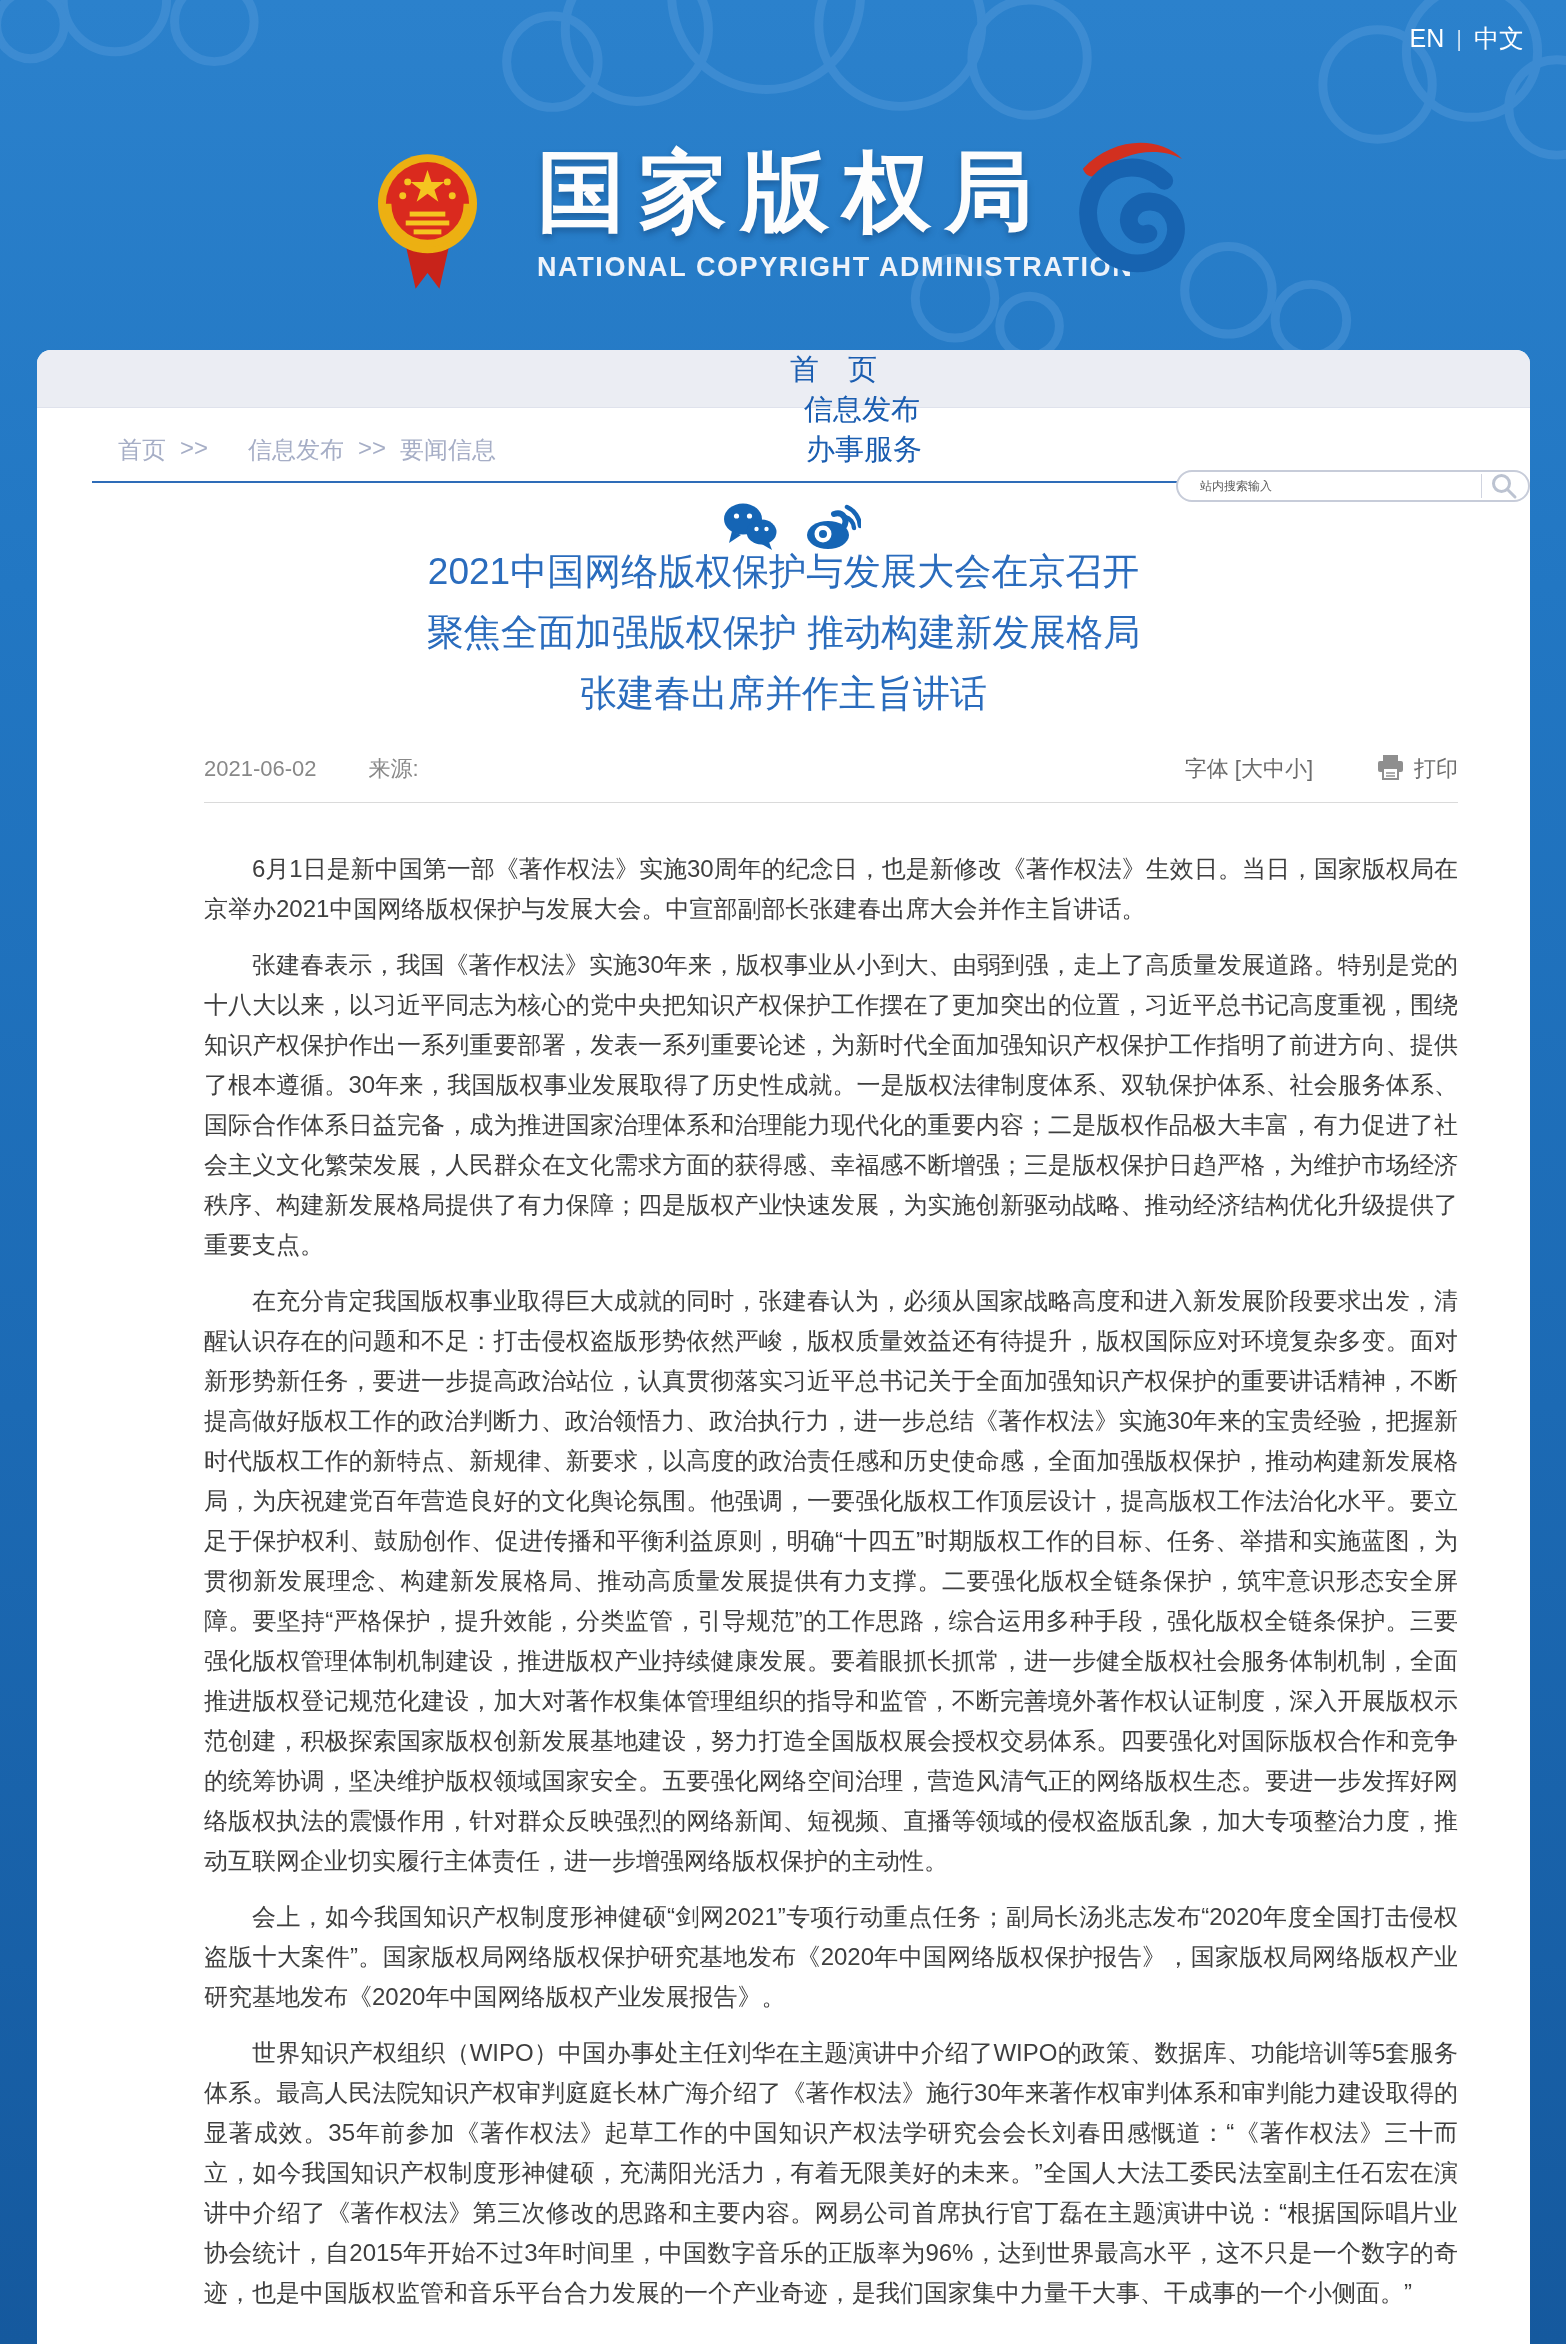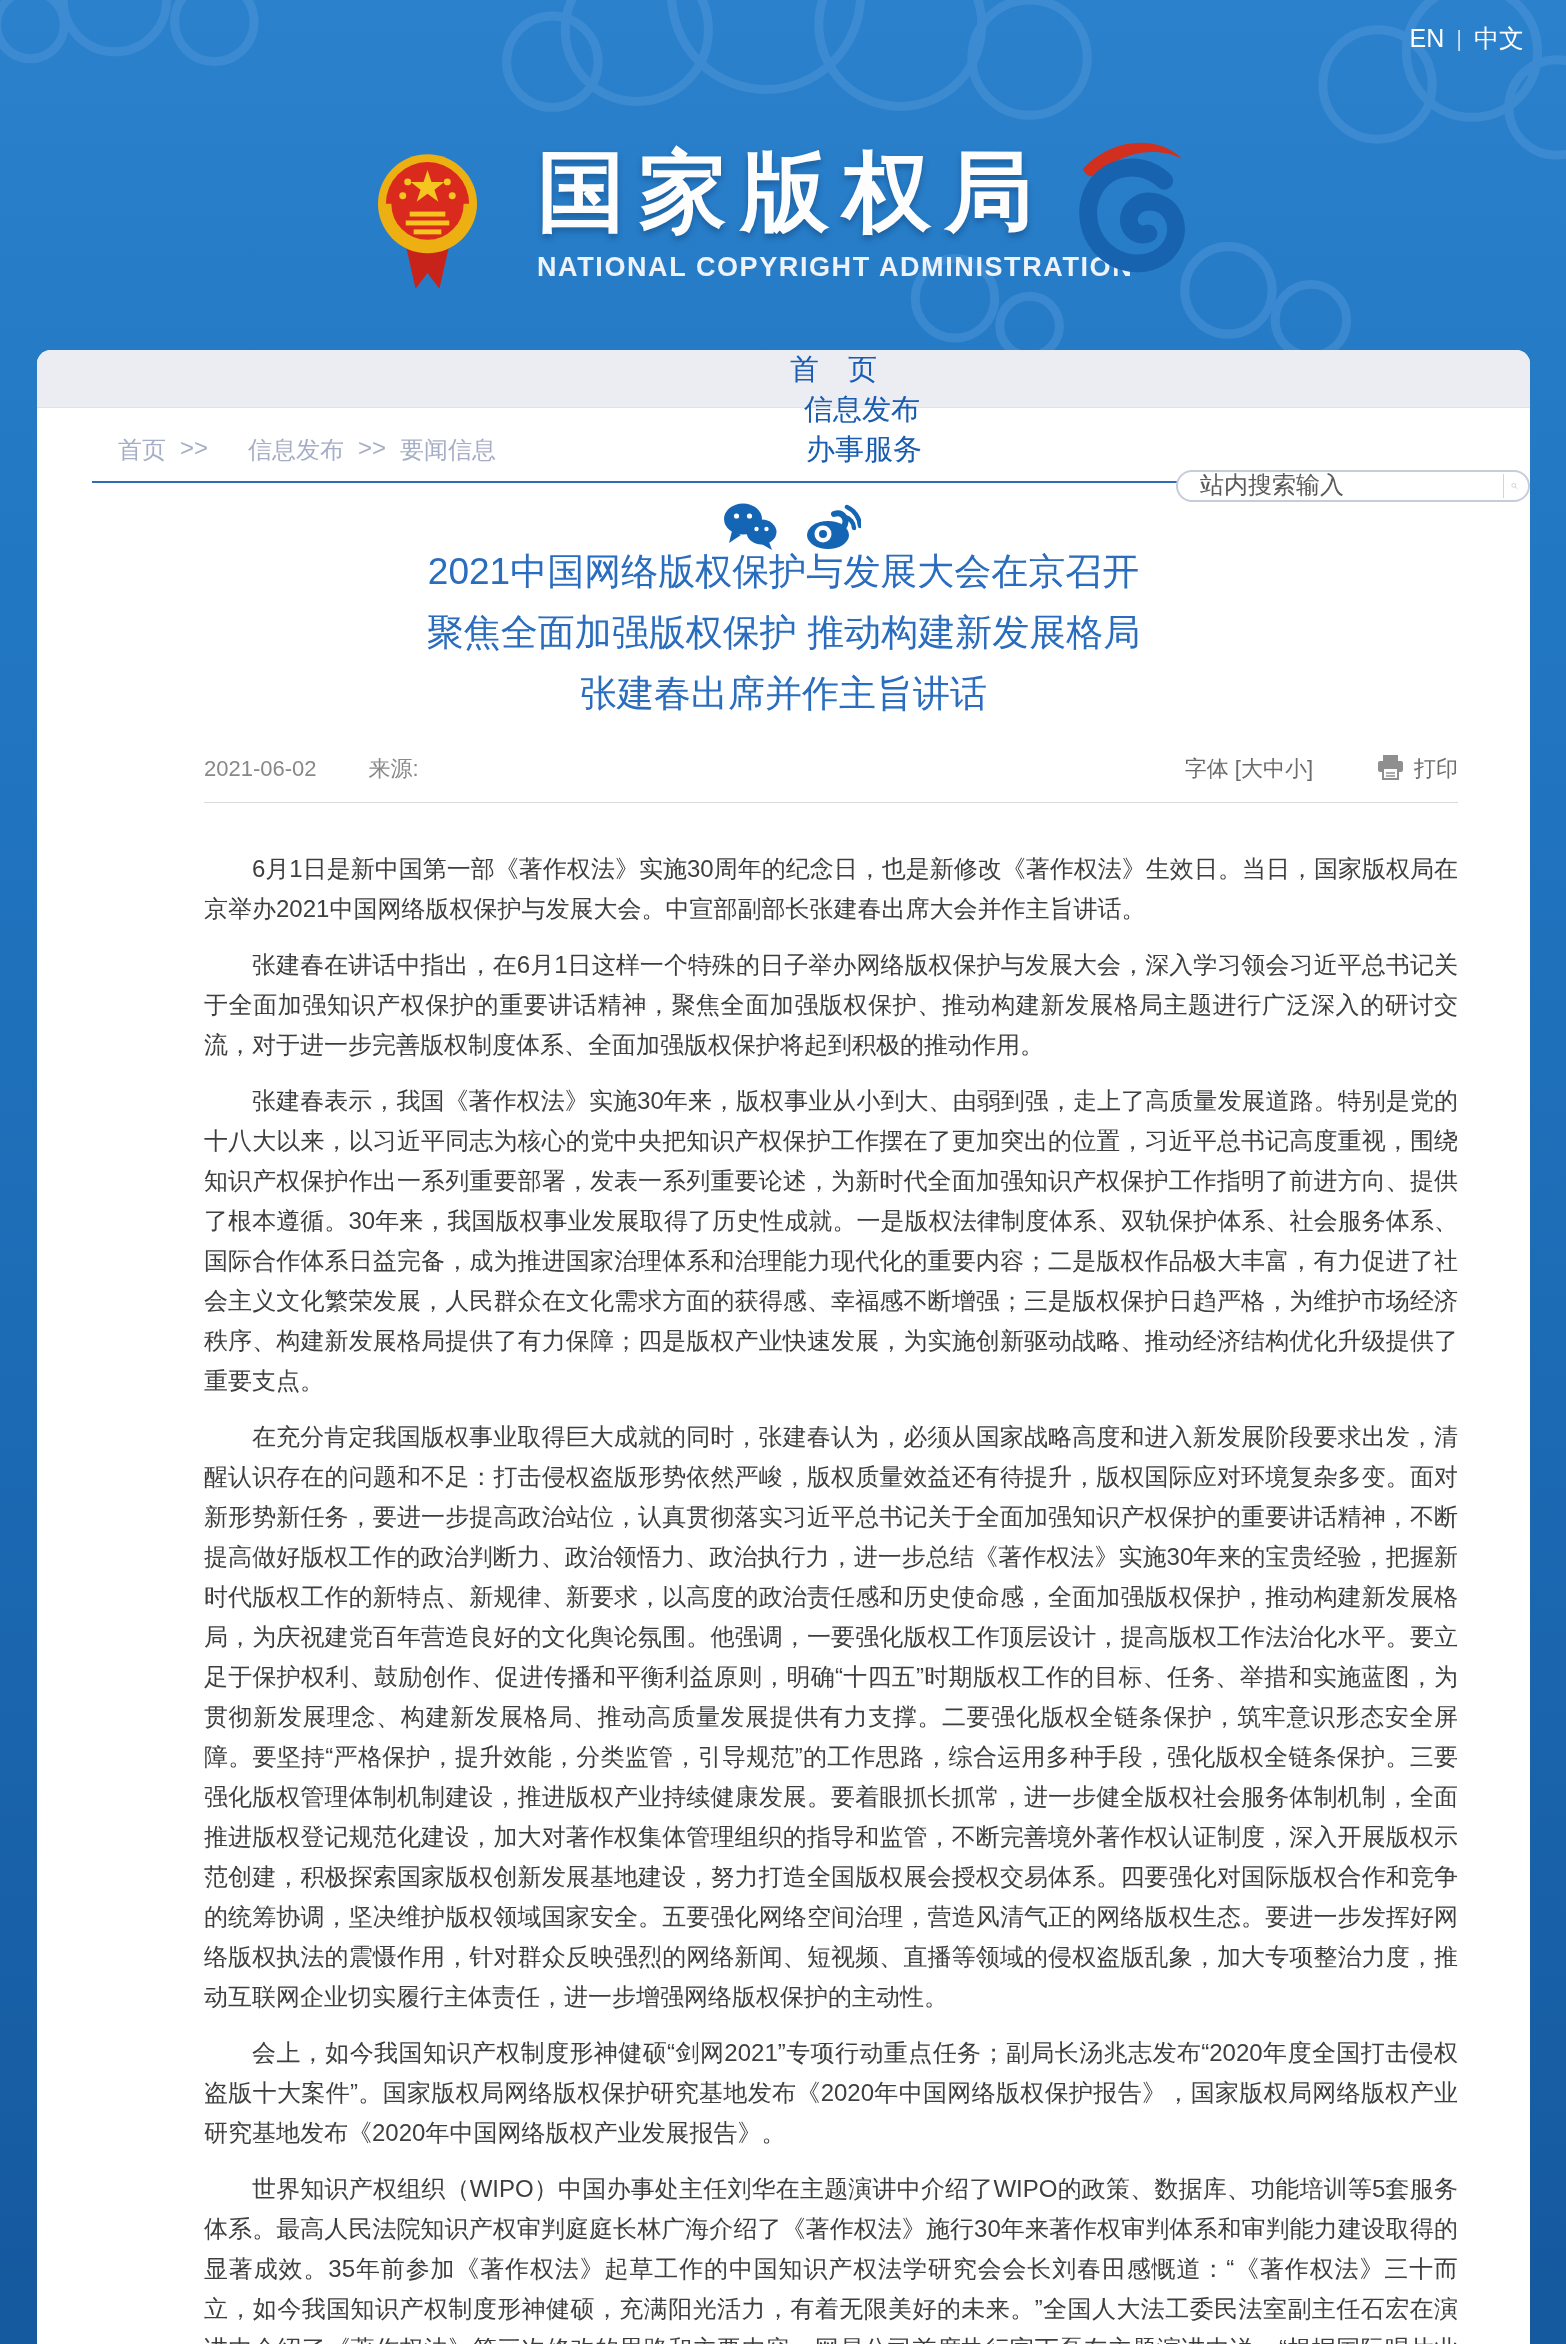--- a/index.html
+++ b/index.html
@@ -29,21 +29,21 @@
   
   .card { position:absolute; top:350px; left:37px; width:1493px; height:1994px; background:#ffffff; border-radius:14px 14px 0 0; z-index:3; }
 
   
   .navbar { height:58px; background:#ebedf3; border-radius:14px 14px 0 0; border-bottom:1px solid #dfe2ec; display:flex; align-items:center;flex-direction:column; }
   .nav-item { font-size:29px; color:#1a5db0; cursor:pointer; white-space:nowrap; }
   .nav-item.n1 { margin-left:100px; }
   .nav-item.n2 { margin-left:157px; }
   .nav-item.n3 { margin-left:161px; }
   .search-box { margin-left:auto; width:354px; height:40px; background:#fff; border:2px solid #c7ccd9; border-radius:21px; display:flex; align-items:center; padding:0 10px 0 22px; }
-  .search-box input { border:none; outline:none; flex:1; font-size:24px; color:#555; background:transparent; font-family:Liberation Mono, monospace; }
+  .search-box input { border:none; outline:none; flex:1; font-size:12px; color:#555; background:transparent; font-family:Liberation Serif, serif; }
   .search-box input::placeholder { color:#5a5a5a; }
   .search-div { width:1px; height:24px; background:#d0d4e0; margin-right:8px; }
   .sns { display:flex; align-items:center; gap:26px; margin-left:58px; margin-right:42px; }
   .sns svg { cursor:pointer; }
 
   
   .breadcrumb { margin:26px 0 0 55px; font-size:24px; color:#a6aec6; display:flex; gap:14px; }
   .breadcrumb .bsep { color:#a6aec6; }
   .breadcrumb .blink { cursor:pointer;margin-left:26px; }
   .bc-rule { margin:15px 56px 0 55px; border-top:2px solid #2e6cb8; }
@@ -189,21 +189,20 @@
           <line x1="9" y1="22" x2="18" y2="22" stroke="#8f8f8f" stroke-width="1.5"></line>
         </svg>
         <span>打印</span>
       </div>
     </div>
   </div>
   <div class="meta-rule"></div>
 
   <div class="body-text">
     <p>6月1日是新中国第一部《著作权法》实施30周年的纪念日，也是新修改《著作权法》生效日。当日，国家版权局在京举办2021中国网络版权保护与发展大会。中宣部副部长张建春出席大会并作主旨讲话。</p>
-    <p>张建春在讲话中指出，在6月1日这样一个特殊的日子举办网络版权保护与发展大会，深入学习领会习近平总书记关于全面加强知识产权保护的重要讲话精神，聚焦全面加强版权保护、推动构建新发展格局主题进行广泛深入的研讨交流，对于进一步完善版权制度体系、全面加强版权保护将起到积极的推动作用。</p>
     <p>张建春表示，我国《著作权法》实施30年来，版权事业从小到大、由弱到强，走上了高质量发展道路。特别是党的十八大以来，以习近平同志为核心的党中央把知识产权保护工作摆在了更加突出的位置，习近平总书记高度重视，围绕知识产权保护作出一系列重要部署，发表一系列重要论述，为新时代全面加强知识产权保护工作指明了前进方向、提供了根本遵循。30年来，我国版权事业发展取得了历史性成就。一是版权法律制度体系、双轨保护体系、社会服务体系、国际合作体系日益完备，成为推进国家治理体系和治理能力现代化的重要内容；二是版权作品极大丰富，有力促进了社会主义文化繁荣发展，人民群众在文化需求方面的获得感、幸福感不断增强；三是版权保护日趋严格，为维护市场经济秩序、构建新发展格局提供了有力保障；四是版权产业快速发展，为实施创新驱动战略、推动经济结构优化升级提供了重要支点。</p>
     <p>在充分肯定我国版权事业取得巨大成就的同时，张建春认为，必须从国家战略高度和进入新发展阶段要求出发，清醒认识存在的问题和不足：打击侵权盗版形势依然严峻，版权质量效益还有待提升，版权国际应对环境复杂多变。面对新形势新任务，要进一步提高政治站位，认真贯彻落实习近平总书记关于全面加强知识产权保护的重要讲话精神，不断提高做好版权工作的政治判断力、政治领悟力、政治执行力，进一步总结《著作权法》实施30年来的宝贵经验，把握新时代版权工作的新特点、新规律、新要求，以高度的政治责任感和历史使命感，全面加强版权保护，推动构建新发展格局，为庆祝建党百年营造良好的文化舆论氛围。他强调，一要强化版权工作顶层设计，提高版权工作法治化水平。要立足于保护权利、鼓励创作、促进传播和平衡利益原则，明确“十四五”时期版权工作的目标、任务、举措和实施蓝图，为贯彻新发展理念、构建新发展格局、推动高质量发展提供有力支撑。二要强化版权全链条保护，筑牢意识形态安全屏障。要坚持“严格保护，提升效能，分类监管，引导规范”的工作思路，综合运用多种手段，强化版权全链条保护。三要强化版权管理体制机制建设，推进版权产业持续健康发展。要着眼抓长抓常，进一步健全版权社会服务体制机制，全面推进版权登记规范化建设，加大对著作权集体管理组织的指导和监管，不断完善境外著作权认证制度，深入开展版权示范创建，积极探索国家版权创新发展基地建设，努力打造全国版权展会授权交易体系。四要强化对国际版权合作和竞争的统筹协调，坚决维护版权领域国家安全。五要强化网络空间治理，营造风清气正的网络版权生态。要进一步发挥好网络版权执法的震慑作用，针对群众反映强烈的网络新闻、短视频、直播等领域的侵权盗版乱象，加大专项整治力度，推动互联网企业切实履行主体责任，进一步增强网络版权保护的主动性。</p>
     <p>会上，如今我国知识产权制度形神健硕“剑网2021”专项行动重点任务；副局长汤兆志发布“2020年度全国打击侵权盗版十大案件”。国家版权局网络版权保护研究基地发布《2020年中国网络版权保护报告》，国家版权局网络版权产业研究基地发布《2020年中国网络版权产业发展报告》。</p>
     <p>世界知识产权组织（WIPO）中国办事处主任刘华在主题演讲中介绍了WIPO的政策、数据库、功能培训等5套服务体系。最高人民法院知识产权审判庭庭长林广海介绍了《著作权法》施行30年来著作权审判体系和审判能力建设取得的显著成效。35年前参加《著作权法》起草工作的中国知识产权法学研究会会长刘春田感慨道：“《著作权法》三十而立，如今我国知识产权制度形神健硕，充满阳光活力，有着无限美好的未来。”全国人大法工委民法室副主任石宏在演讲中介绍了《著作权法》第三次修改的思路和主要内容。网易公司首席执行官丁磊在主题演讲中说：“根据国际唱片业协会统计，自2015年开始不过3年时间里，中国数字音乐的正版率为96%，达到世界最高水平，这不只是一个数字的奇迹，也是中国版权监管和音乐平台合力发展的一个产业奇迹，是我们国家集中力量干大事、干成事的一个小侧面。”</p>
 
   </div>
 
 </div>
 
 

